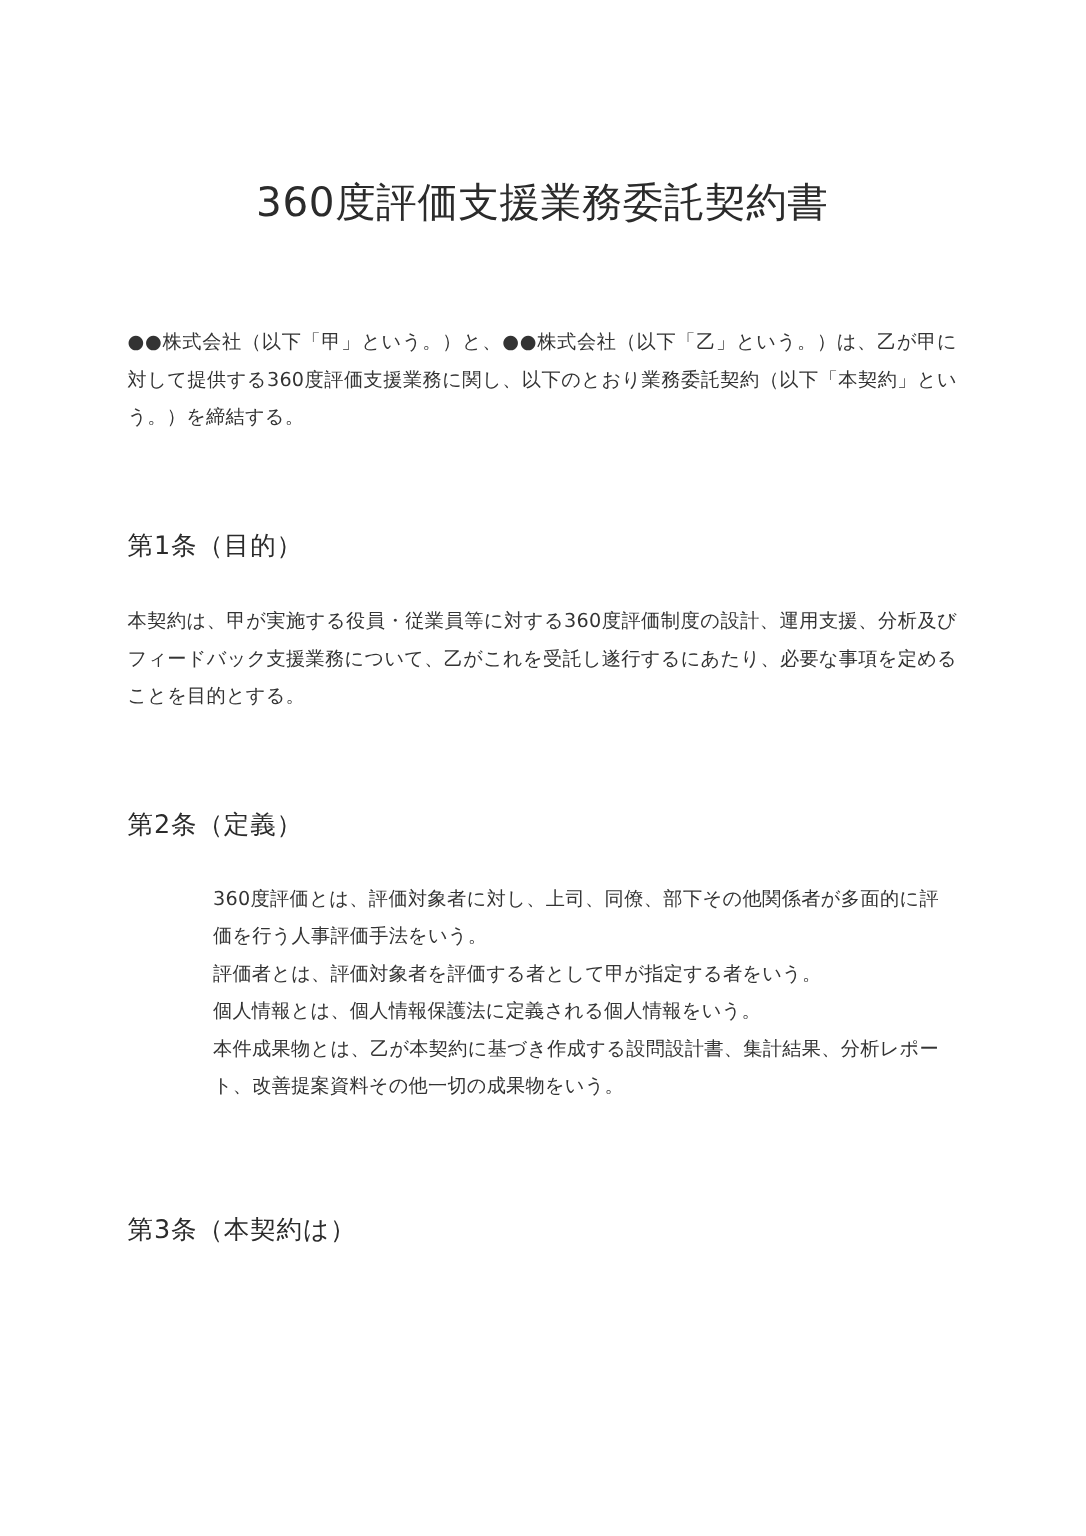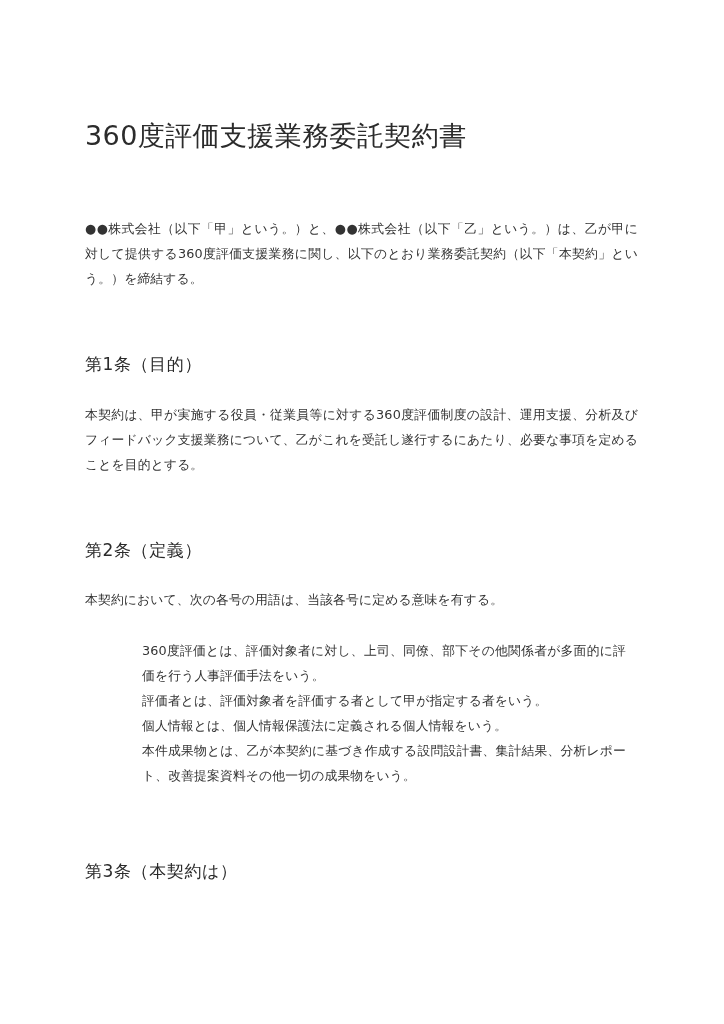--- a/index.html
+++ b/index.html
@@ -22,20 +22,21 @@
     width: 724px;
     height: 1024px;
     box-sizing: border-box;
     padding: 0 86px 0 85px;
   }
 
   
   .doc-title {
     margin: 0;
     padding-top: 118px;
+    text-align: center;
     font-size: 27px;
     font-weight: 400;
     line-height: 1.35;
     letter-spacing: 0.4px;
     color: #2b2b2b;
   }
 
   
   .intro {
     margin: 0;
@@ -102,21 +103,20 @@
 
   <p class="intro">●●株式会社（以下「甲」という。）と、●●株式会社（以下「乙」という。）は、乙が甲に対して提供する360度評価支援業務に関し、以下のとおり業務委託契約（以下「本契約」という。）を締結する。</p>
 
   <section class="article">
     <h2 class="article-heading">第1条（目的）</h2>
     <p class="article-body">本契約は、甲が実施する役員・従業員等に対する360度評価制度の設計、運用支援、分析及びフィードバック支援業務について、乙がこれを受託し遂行するにあたり、必要な事項を定めることを目的とする。</p>
   </section>
 
   <section class="article">
     <h2 class="article-heading">第2条（定義）</h2>
-    <p class="article-body">本契約において、次の各号の用語は、当該各号に定める意味を有する。</p>
     <ul class="definition-list">
       <li class="definition-item">360度評価とは、評価対象者に対し、上司、同僚、部下その他関係者が多面的に評価を行う人事評価手法をいう。</li>
       <li class="definition-item">評価者とは、評価対象者を評価する者として甲が指定する者をいう。</li>
       <li class="definition-item">個人情報とは、個人情報保護法に定義される個人情報をいう。</li>
       <li class="definition-item">本件成果物とは、乙が本契約に基づき作成する設問設計書、集計結果、分析レポート、改善提案資料その他一切の成果物をいう。</li>
     </ul>
   </section>
 
   <section class="article">
     <h2 class="article-heading article-heading-trailing">第3条（本契約は）</h2>

